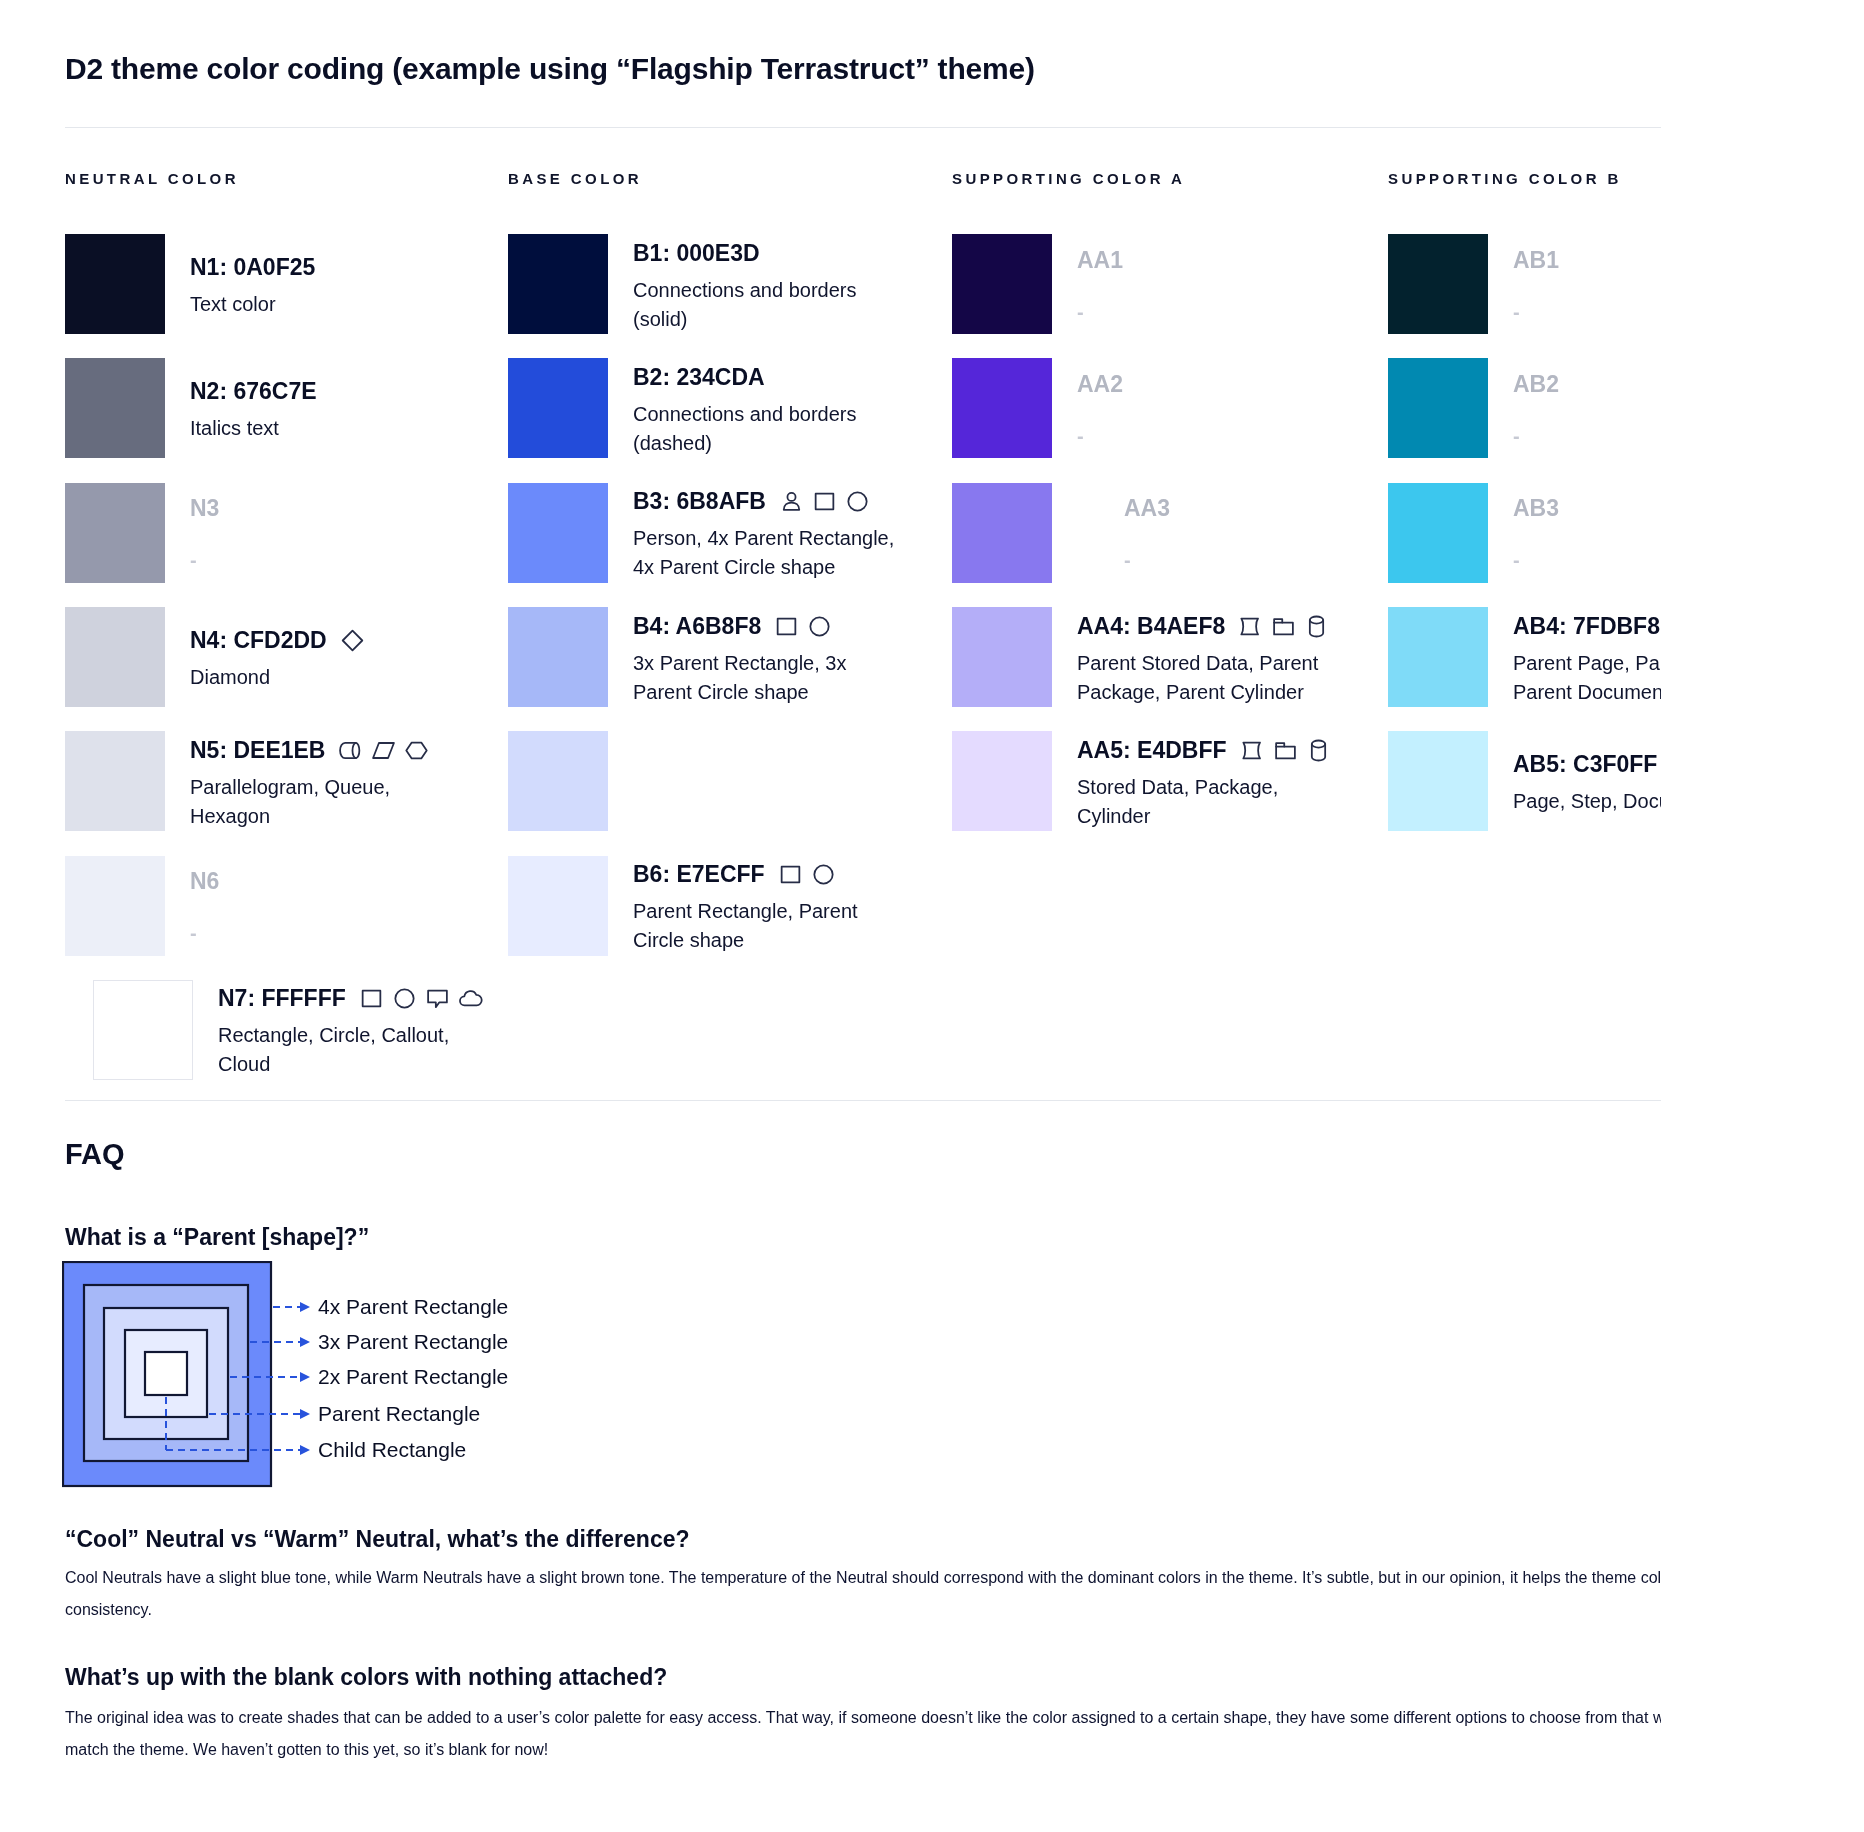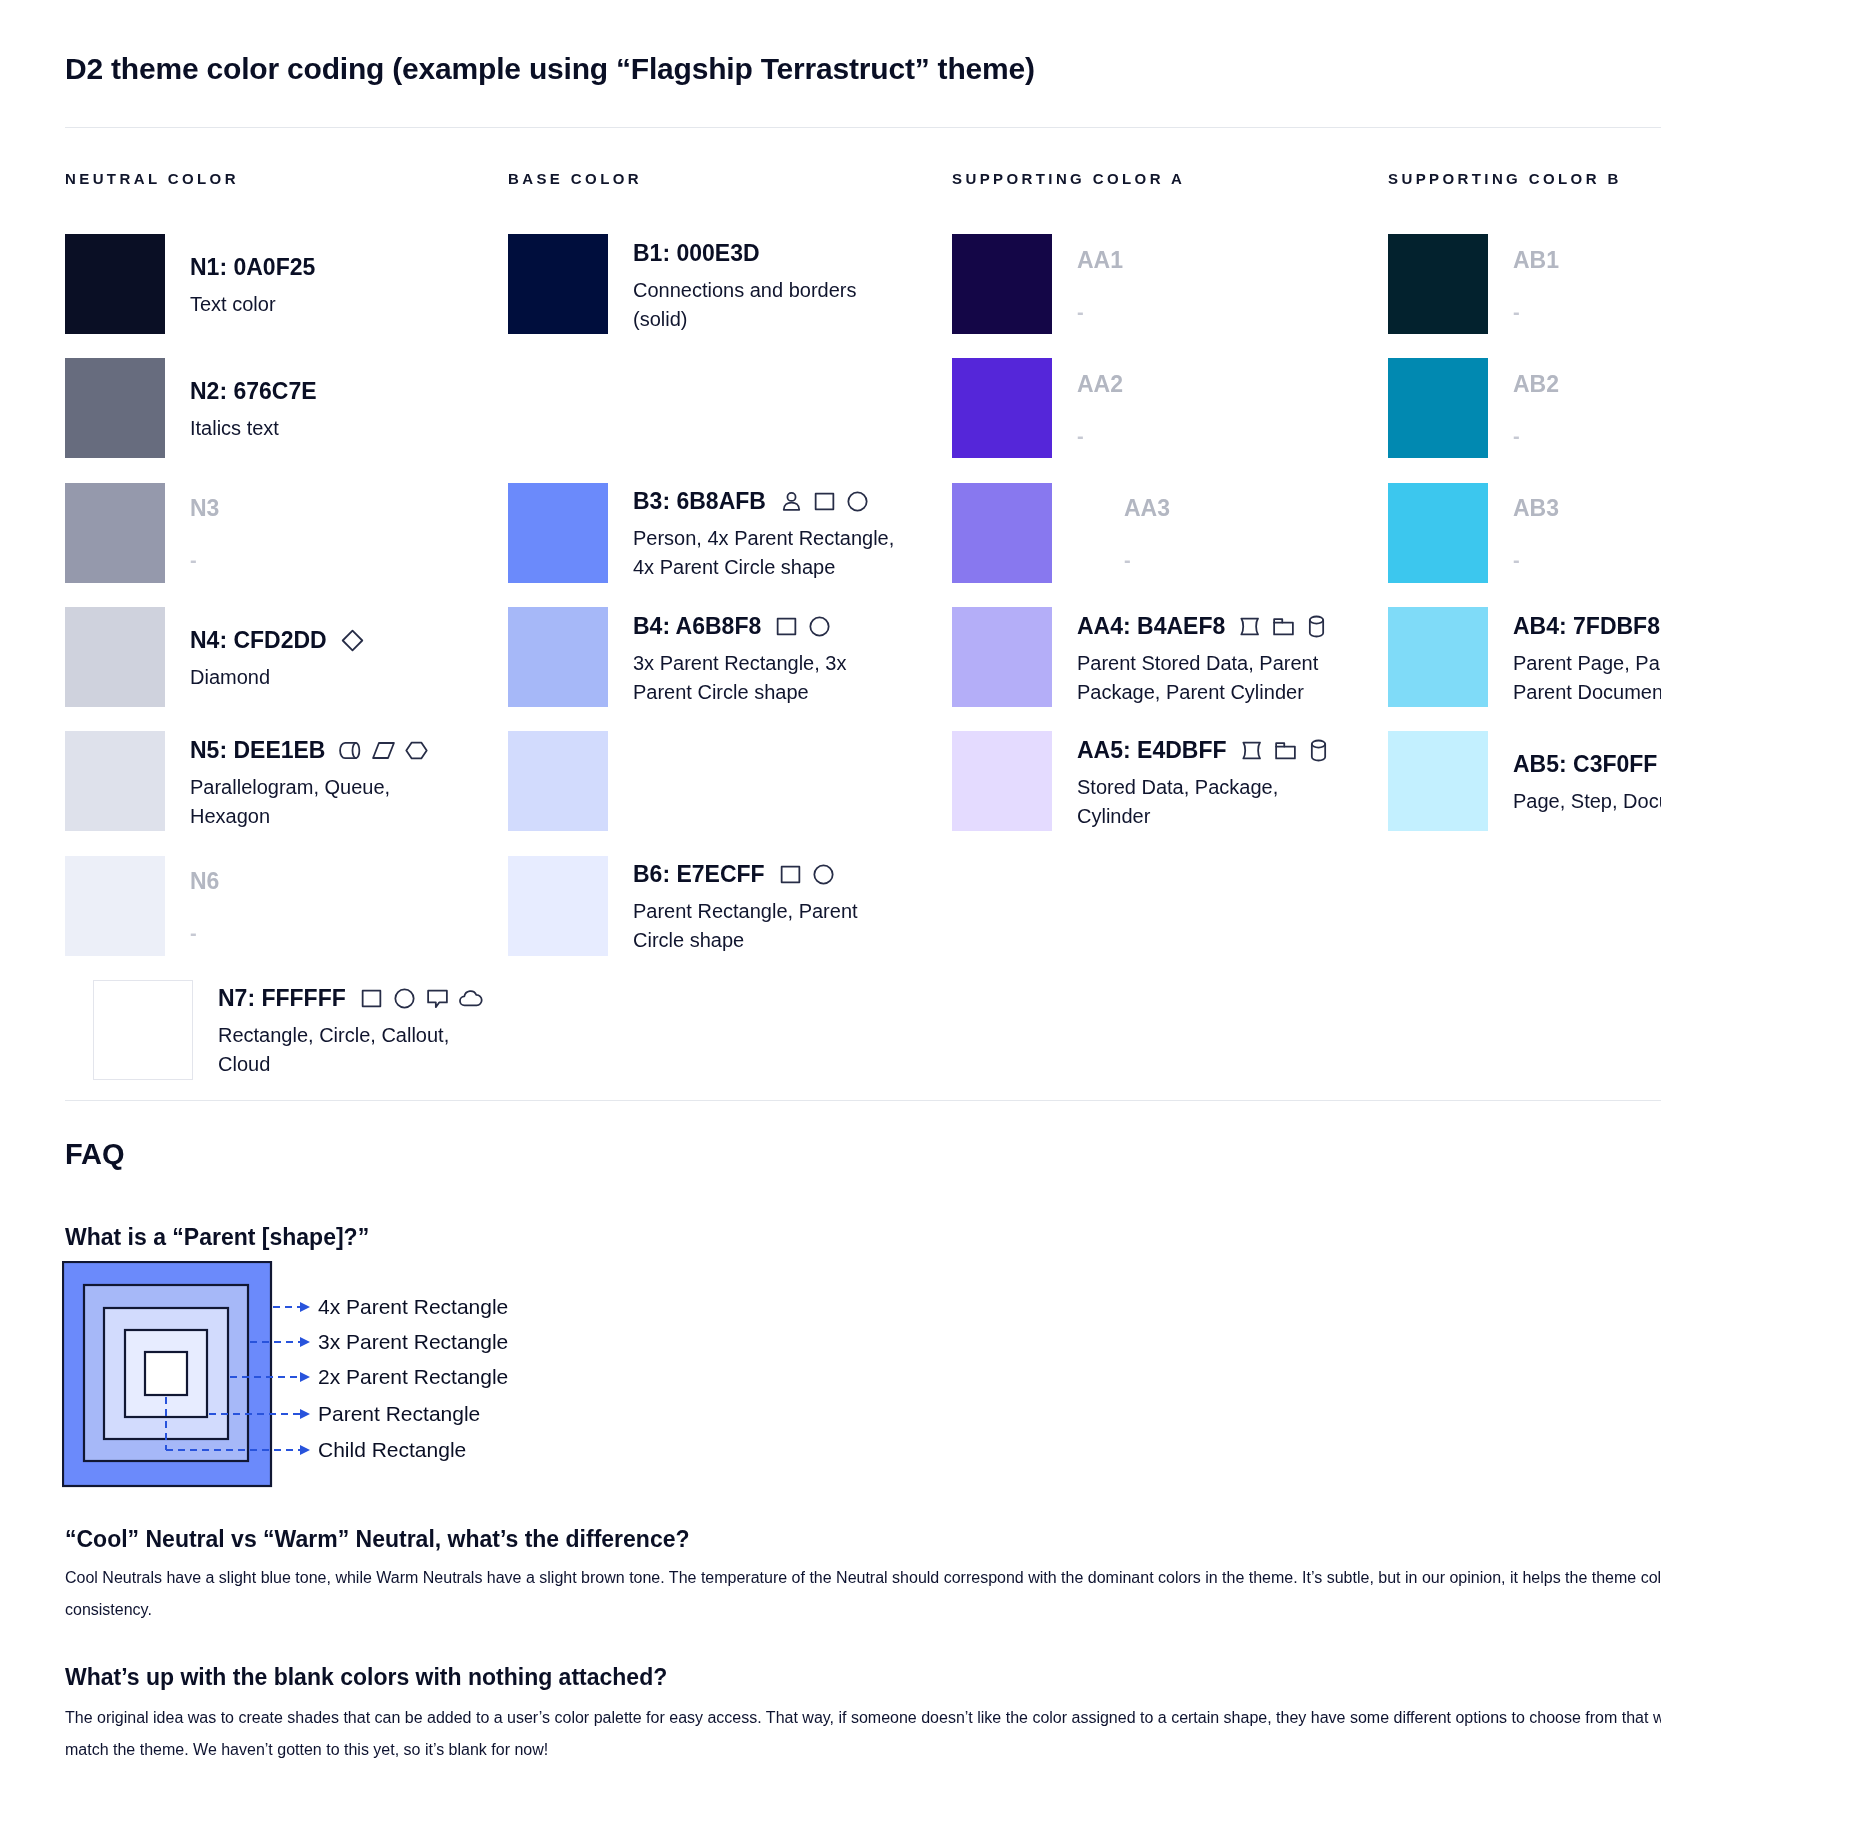--- a/index.html
+++ b/index.html
@@ -161,20 +161,29 @@
         </div>
       </div>
       <div class="col-header" style="grid-area: 1 / 2;">BASE COLOR</div>
       <div class="cell" style="grid-area: 2 / 2;">
         <div class="swatch" style="background: rgb(0, 14, 61);"></div>
         <div class="cell-text">
           <div class="hexline">
             <span>B1: 000E3D</span>
           </div>
           <div class="desc">Connections and borders (solid)</div>
+        </div>
+      </div>
+      <div class="cell" style="grid-area: 3 / 2;">
+        <div class="swatch" style="background: rgb(35, 76, 218);"></div>
+        <div class="cell-text">
+          <div class="hexline">
+            <span>B2: 234CDA</span>
+          </div>
+          <div class="desc">Connections and borders (dashed)</div>
         </div>
       </div>
       <div class="cell" style="grid-area: 4 / 2;">
         <div class="swatch" style="background: rgb(107, 138, 251);"></div>
         <div class="cell-text">
           <div class="hexline">
             <span>B3: 6B8AFB</span>
             <span class="icons">
               <span>
                 <svg width="25" height="25" viewBox="0 0 24 24">

